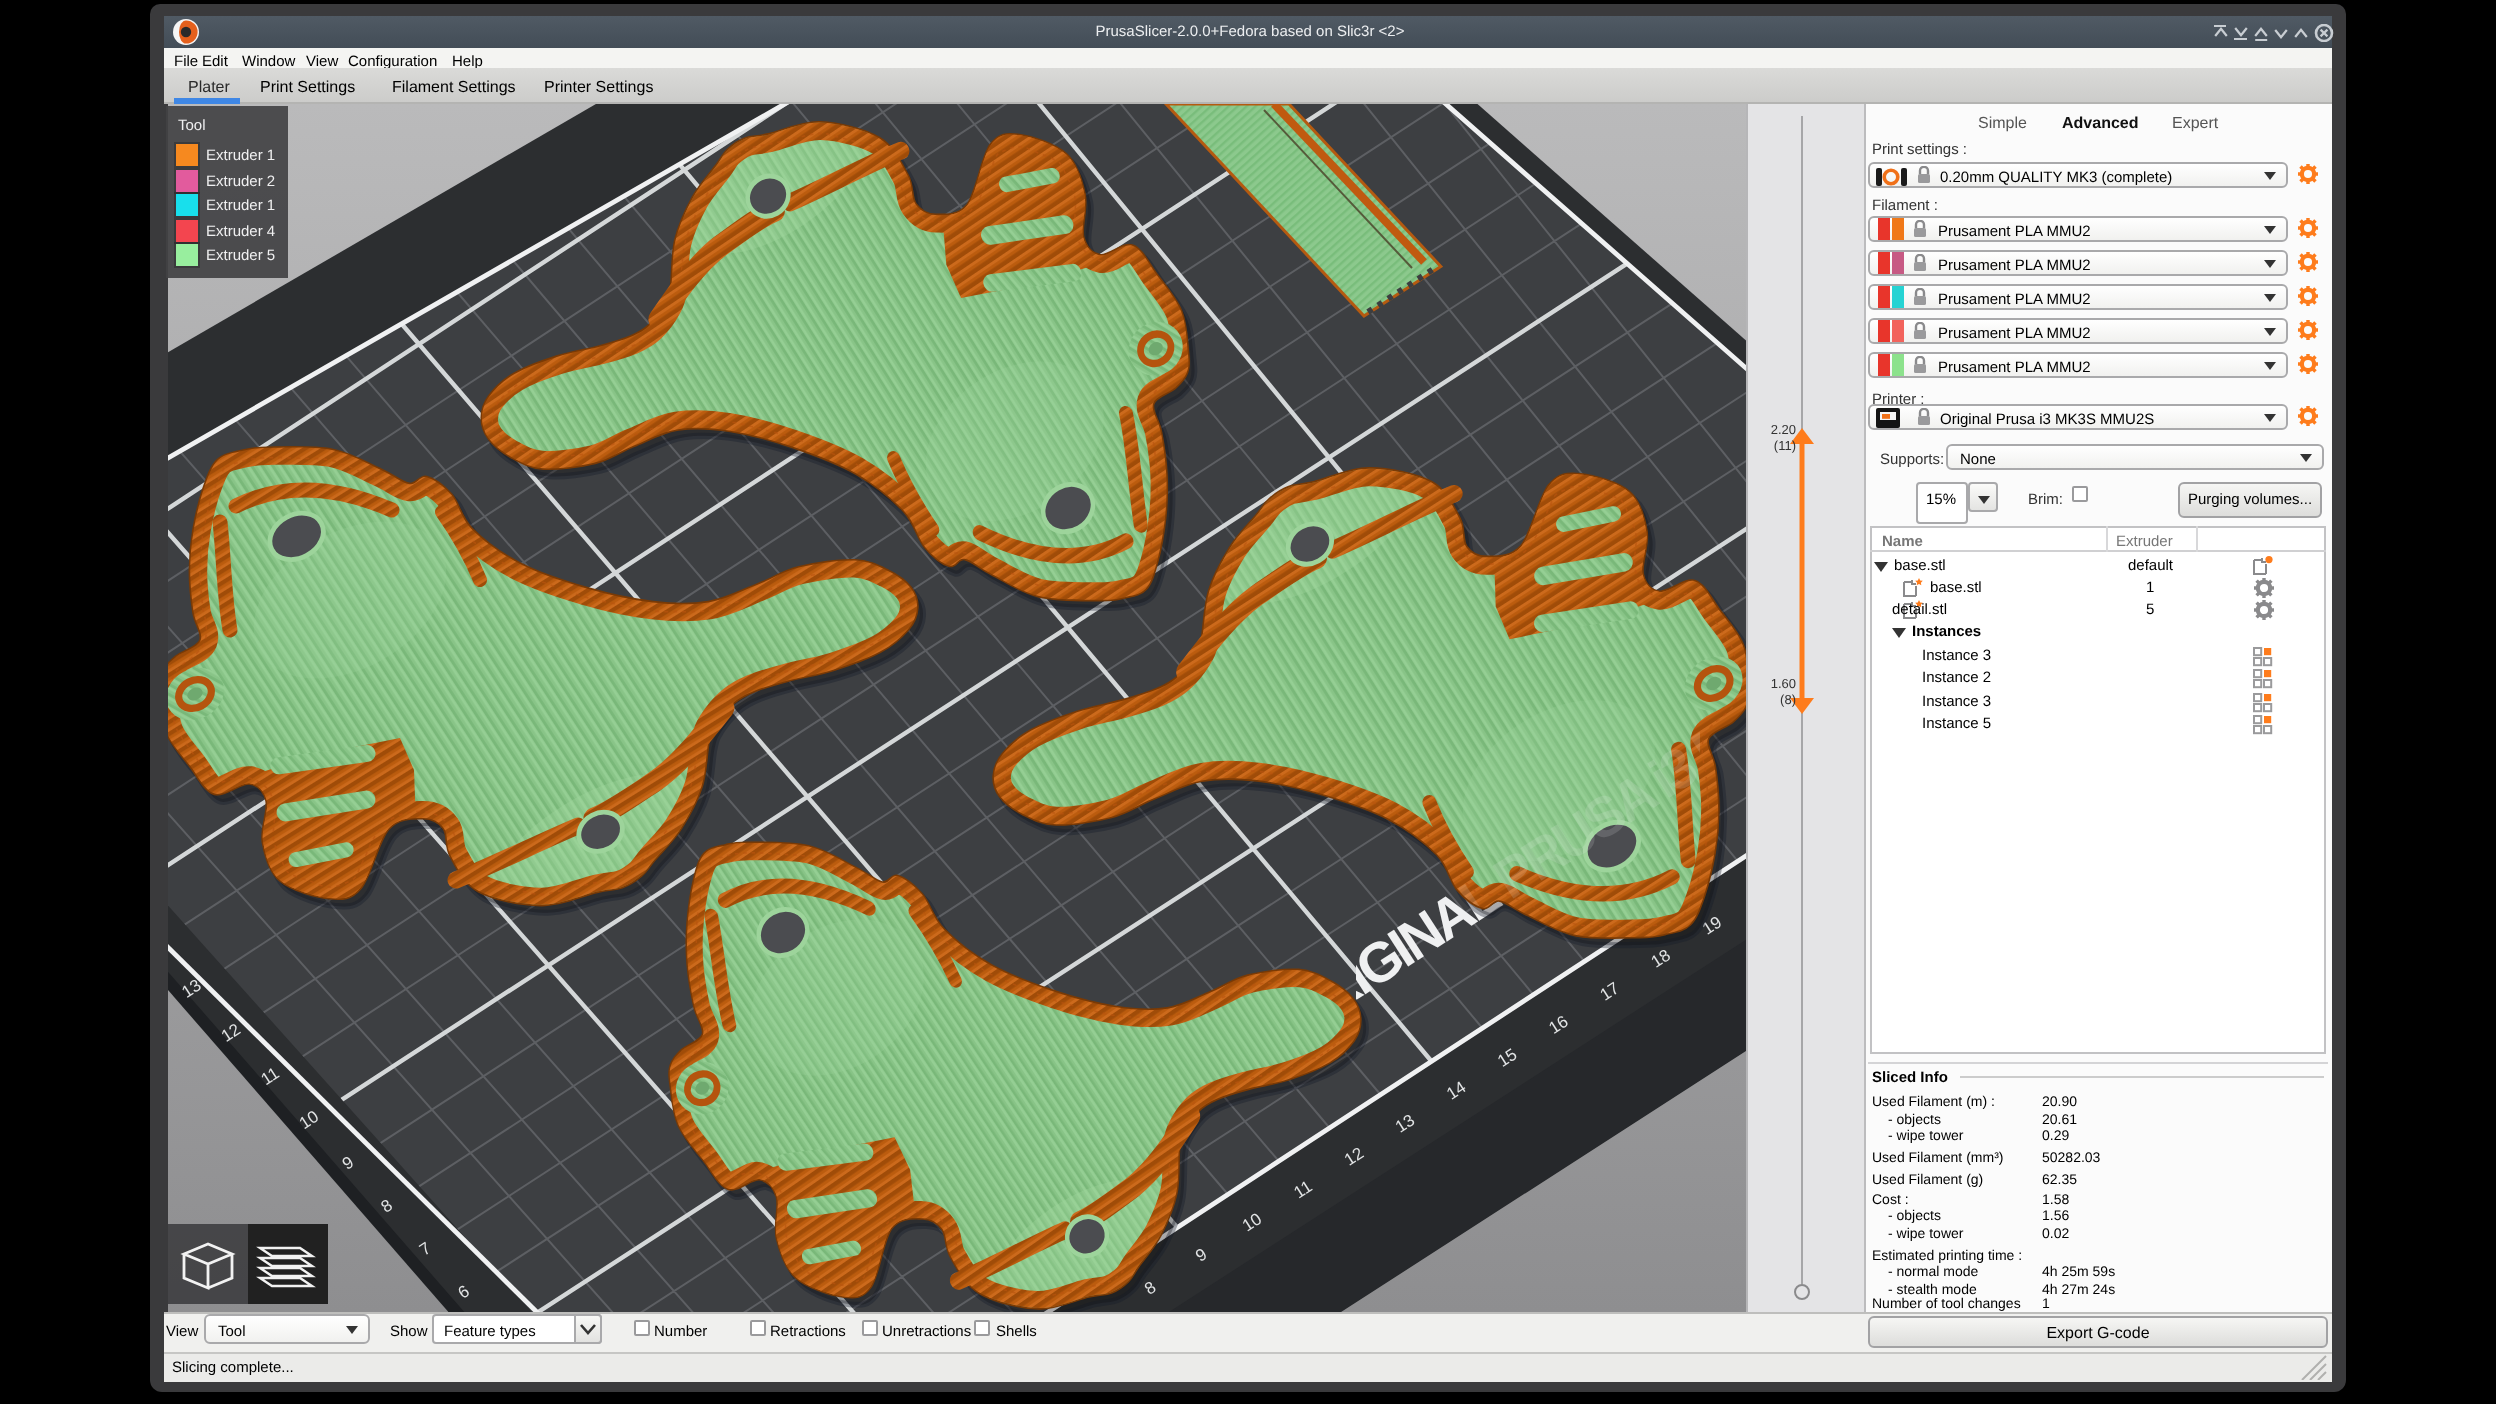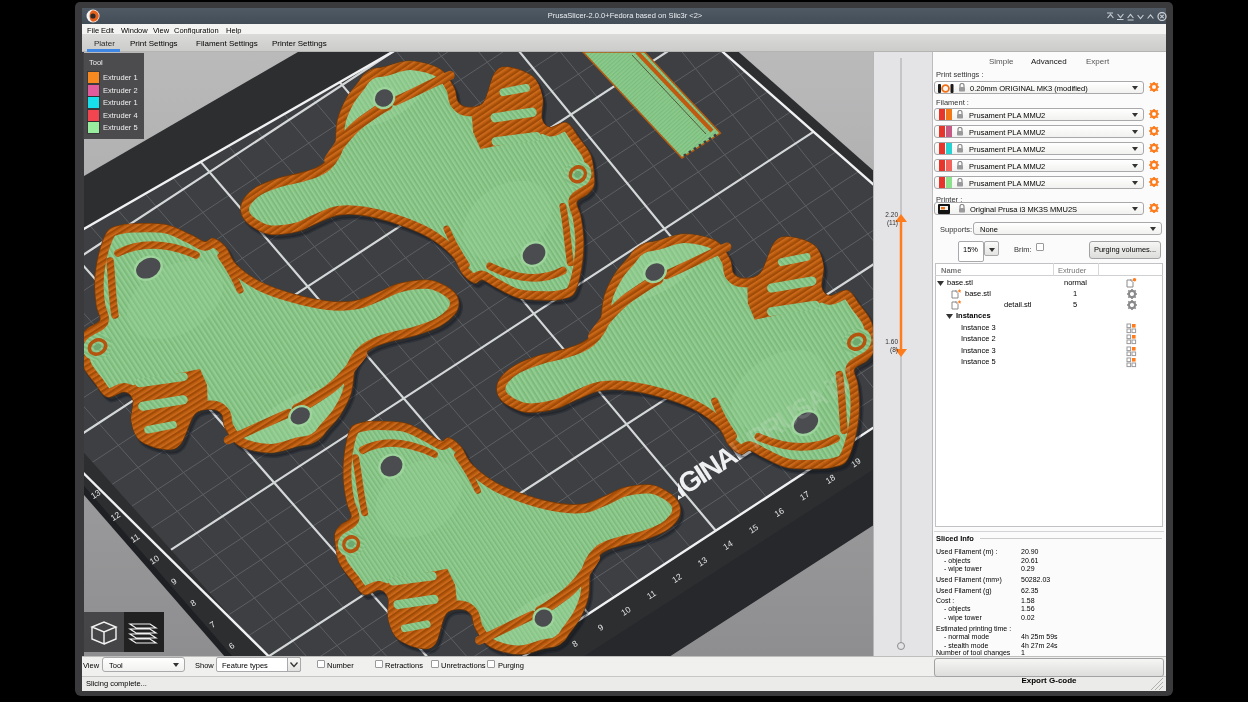--- a/index.html
+++ b/index.html
@@ -239,36 +239,36 @@
 <path d="M22 297 h12 l-6 8 Z" fill="#fe7c1c"></path>
 <text x="25" y="165" font-size="6.5" fill="#333" text-anchor="end">2.20</text>
 <text x="25" y="173" font-size="6.5" fill="#333" text-anchor="end">(11)</text>
 <text x="25" y="292" font-size="6.5" fill="#333" text-anchor="end">1.60</text>
 <text x="25" y="300" font-size="6.5" fill="#333" text-anchor="end">(8)</text>
 <circle cx="28" cy="594" r="3.5" fill="none" stroke="#8a8a8c" stroke-width="1"></circle>
 </svg>
 
 <div id="rightpanel" class="abs"></div>
 <div class="abs t" style="left:989px;top:57px;font-size:8px;color:#555">Simple</div>
-<div class="abs t" style="left:1031px;top:57px;font-size:8px;font-weight:normal;color:#111">Advanced</div>
+<div class="abs t" style="left:1031px;top:57px;font-size:8px;font-weight:bold;color:#111">Advanced</div>
 <div class="abs t" style="left:1086px;top:57px;font-size:8px;color:#555">Expert</div>
 <div class="lab" style="left:936px;top:70px">Print settings :</div>
 <div class="combo" style="left:934px;top:81px;width:210px;height:13px">
     <div class="arr"></div>
   </div>
 <svg class="abs" style="left:938px;top:83.5px" width="30" height="9">
     <rect x="0" y="0" width="3" height="9" rx="1" fill="#1a1a1a"></rect>
     <circle cx="7.5" cy="4.5" r="3.4" fill="none" stroke="#f07018" stroke-width="1.8"></circle>
     <rect x="12.5" y="0" width="3" height="9" rx="1" fill="#1a1a1a"></rect>
   </svg>
 <svg class="abs" style="left:958px;top:83px" width="8" height="9">
     <path d="M2 4 v-1.6 a2 2 0 0 1 4 0 V4" fill="none" stroke="#8a8a8c" stroke-width="1.2"></path>
     <rect x="1" y="4" width="6" height="4.5" rx="0.8" fill="#9a9a9c"></rect>
   </svg>
-<div class="abs t" style="left:970px;top:84px;font-size:7.5px">0.20mm ORIGINAL MK3 (modified)</div>
+<div class="abs t" style="left:970px;top:84px;font-size:7.5px">0.20mm QUALITY MK3 (complete)</div>
 <svg class="abs" style="left:1149px;top:82px" width="10" height="10" viewBox="0 0 10.4 10.4">
     <circle cx="5.2" cy="5.2" r="3.2" fill="none" stroke="#fe7c1c" stroke-width="2.2"></circle>
     <path d="M8.9 5.2 L10.7 5.2M7.8 7.8 L9.1 9.1M5.2 8.9 L5.2 10.7M2.6 7.8 L1.3 9.1M1.5 5.2 L-0.3 5.2M2.6 2.6 L1.3 1.3M5.2 1.5 L5.2 -0.3M7.8 2.6 L9.1 1.3" stroke="#fe7c1c" stroke-width="1.8"></path>
   </svg>
 <div class="lab" style="left:936px;top:98px">Filament :</div>
 <div class="combo" style="left:934px;top:108px;width:210px;height:13px">
     <div class="arr"></div>
   </div>
 <svg class="abs" style="left:939px;top:109px" width="13" height="11">
     <rect x="0" y="0" width="6" height="11" fill="#e8352b"></rect>
@@ -381,40 +381,40 @@
 <div class="abs" style="left:935px;top:263px;width:228px;height:264px;background:#fff;border:1px solid #c2c2c4"></div>
 <div class="abs" style="left:935px;top:263px;width:228px;height:13px;border-bottom:1px solid #d0d0d2"></div>
 <div class="abs t" style="left:941px;top:266px;font-size:7.5px;color:#777;font-weight:bold">Name</div>
 <div class="abs t" style="left:1058px;top:266px;font-size:7.5px;color:#777;font-weight:normal">Extruder</div>
 <div class="abs" style="left:1053px;top:263px;width:1px;height:13px;background:#d8d8da"></div>
 <div class="abs" style="left:1098px;top:263px;width:1px;height:13px;background:#d8d8da"></div>
 <svg class="abs" style="left:937px;top:280px" width="7" height="6">
     <path d="M0 1 h7 l-3.5 5 Z" fill="#333"></path>
   </svg>
 <div class="abs t" style="left:947px;top:278px;font-size:7.5px">base.stl</div>
-<div class="abs t" style="left:1064px;top:278px;font-size:7.5px">normal</div>
+<div class="abs t" style="left:1064px;top:278px;font-size:7.5px">default</div>
 <svg class="abs" style="left:1126px;top:278px" width="11" height="10">
     <path d="M1 2 h4 M1 2 v7 h6 M7 4 v5 M5 1 v2 h2" fill="none" stroke="#8a8a8c" stroke-width="1"></path>
     <circle cx="8.5" cy="1.8" r="1.8" fill="#fe7c1c"></circle>
   </svg>
 <svg class="abs" style="left:951px;top:289px" width="11" height="10">
     <path d="M1 2 h4 M1 2 v7 h6 M7 4 v5 M5 1 v2 h2" fill="none" stroke="#8a8a8c" stroke-width="1"></path>
     <path d="M8.5 0 l0.6 1.2 1.3 .2 -0.95 .95 .2 1.3 -1.15-.6 -1.15.6 .2-1.3 -.95-.95 1.3-.2Z" fill="#fe7c1c"></path>
   </svg>
 <div class="abs t" style="left:965px;top:289px;font-size:7.5px">base.stl</div>
 <div class="abs t" style="left:1073px;top:289px;font-size:7.5px">1</div>
 <svg class="abs" style="left:1127px;top:289px" width="10" height="10" viewBox="0 0 10.0 10.0">
     <circle cx="5" cy="5" r="3.1" fill="none" stroke="#8a8a8c" stroke-width="2.1"></circle>
     <path d="M8.6 5.0 L10.2 5.0M7.5 7.5 L8.7 8.7M5.0 8.6 L5.0 10.2M2.5 7.5 L1.3 8.7M1.4 5.0 L-0.2 5.0M2.5 2.5 L1.3 1.3M5.0 1.4 L5.0 -0.2M7.5 2.5 L8.7 1.3" stroke="#8a8a8c" stroke-width="1.7"></path>
   </svg>
 <svg class="abs" style="left:951px;top:300px" width="11" height="10">
     <path d="M1 2 h4 M1 2 v7 h6 M7 4 v5 M5 1 v2 h2" fill="none" stroke="#8a8a8c" stroke-width="1"></path>
     <path d="M8.5 0 l0.6 1.2 1.3 .2 -0.95 .95 .2 1.3 -1.15-.6 -1.15.6 .2-1.3 -.95-.95 1.3-.2Z" fill="#fe7c1c"></path>
   </svg>
-<div class="abs t" style="left:1004px;top:300px;font-size:7.5px">detail.stl</div>
+<div class="abs t" style="left:946px;top:300px;font-size:7.5px">detail.stl</div>
 <div class="abs t" style="left:1073px;top:300px;font-size:7.5px">5</div>
 <svg class="abs" style="left:1127px;top:300px" width="10" height="10" viewBox="0 0 10.0 10.0">
     <circle cx="5" cy="5" r="3.1" fill="none" stroke="#8a8a8c" stroke-width="2.1"></circle>
     <path d="M8.6 5.0 L10.2 5.0M7.5 7.5 L8.7 8.7M5.0 8.6 L5.0 10.2M2.5 7.5 L1.3 8.7M1.4 5.0 L-0.2 5.0M2.5 2.5 L1.3 1.3M5.0 1.4 L5.0 -0.2M7.5 2.5 L8.7 1.3" stroke="#8a8a8c" stroke-width="1.7"></path>
   </svg>
 <svg class="abs" style="left:946px;top:313px" width="7" height="6">
     <path d="M0 1 h7 l-3.5 5 Z" fill="#333"></path>
   </svg>
 <div class="abs t" style="left:956px;top:311px;font-size:7.5px;font-weight:bold">Instances</div>
 <div class="abs t" style="left:961px;top:323px;font-size:7.5px">Instance 3</div>
@@ -472,21 +472,21 @@
 <div class="abs t" style="left:1021px;top:605px;font-size:7px">1.56</div>
 <div class="abs t" style="left:944px;top:614px;font-size:7px">- wipe tower</div>
 <div class="abs t" style="left:1021px;top:614px;font-size:7px">0.02</div>
 <div class="abs t" style="left:936px;top:625px;font-size:7px">Estimated printing time :</div>
 <div class="abs t" style="left:944px;top:633px;font-size:7px">- normal mode</div>
 <div class="abs t" style="left:1021px;top:633px;font-size:7px">4h 25m 59s</div>
 <div class="abs t" style="left:944px;top:641.5px;font-size:7px">- stealth mode</div>
 <div class="abs t" style="left:1021px;top:641.5px;font-size:7px">4h 27m 24s</div>
 <div class="abs t" style="left:936px;top:648.5px;font-size:7px">Number of tool changes</div>
 <div class="abs t" style="left:1021px;top:648.5px;font-size:7px">1</div>
-<div class="btn" style="left:934px;top:658px;width:230px;height:16px;font-size:8px;font-weight:bold;text-align:center;padding-top:17px;z-index:5">Export G-code</div>
+<div class="btn" style="left:934px;top:658px;width:230px;height:16px;font-size:8px;font-weight:normal;text-align:center;padding-top:3px;z-index:5">Export G-code</div>
 
 <div id="botbar" class="abs"></div>
 <div class="abs t" style="left:83px;top:661px;font-size:7.5px">View</div>
 <div class="combo" style="left:102px;top:657px;width:83px;height:15px">
     <div class="arr"></div>
   </div>
 <div class="abs t" style="left:109px;top:661px;font-size:7.5px">Tool</div>
 <div class="abs t" style="left:195px;top:661px;font-size:7.5px">Show</div>
 <div class="abs" style="left:216px;top:657px;width:85px;height:15px;background:#fff;border:1px solid #a9a9ab;border-radius:2px"></div>
 <div class="abs t" style="left:222px;top:661px;font-size:7.5px">Feature types</div>
@@ -494,18 +494,18 @@
 <svg class="abs" style="left:290px;top:662px" width="8" height="6">
     <path d="M0.5 0.5 L4 4.5 L7.5 0.5" fill="none" stroke="#333" stroke-width="1.3"></path>
   </svg>
 <div class="cb" style="left:317px;top:660px"></div>
 <div class="abs t" style="left:327px;top:661px;font-size:7.5px">Number</div>
 <div class="cb" style="left:375px;top:660px"></div>
 <div class="abs t" style="left:385px;top:661px;font-size:7.5px">Retractions</div>
 <div class="cb" style="left:431px;top:660px"></div>
 <div class="abs t" style="left:441px;top:661px;font-size:7.5px">Unretractions</div>
 <div class="cb" style="left:487px;top:660px"></div>
-<div class="abs t" style="left:498px;top:661px;font-size:7.5px">Purging</div>
+<div class="abs t" style="left:498px;top:661px;font-size:7.5px">Shells</div>
 <div id="statusbar" class="abs"></div>
 <div class="abs t" style="left:86px;top:679px;font-size:7.5px">Slicing complete...</div>
 <svg class="abs" style="left:1148px;top:676px" width="16" height="14" stroke="#b0b0ae" stroke-width="1">
     <path d="M15 2 L3 14 M15 6 L7 14 M15 10 L11 14"></path>
   </svg>
 
 </body></html>

